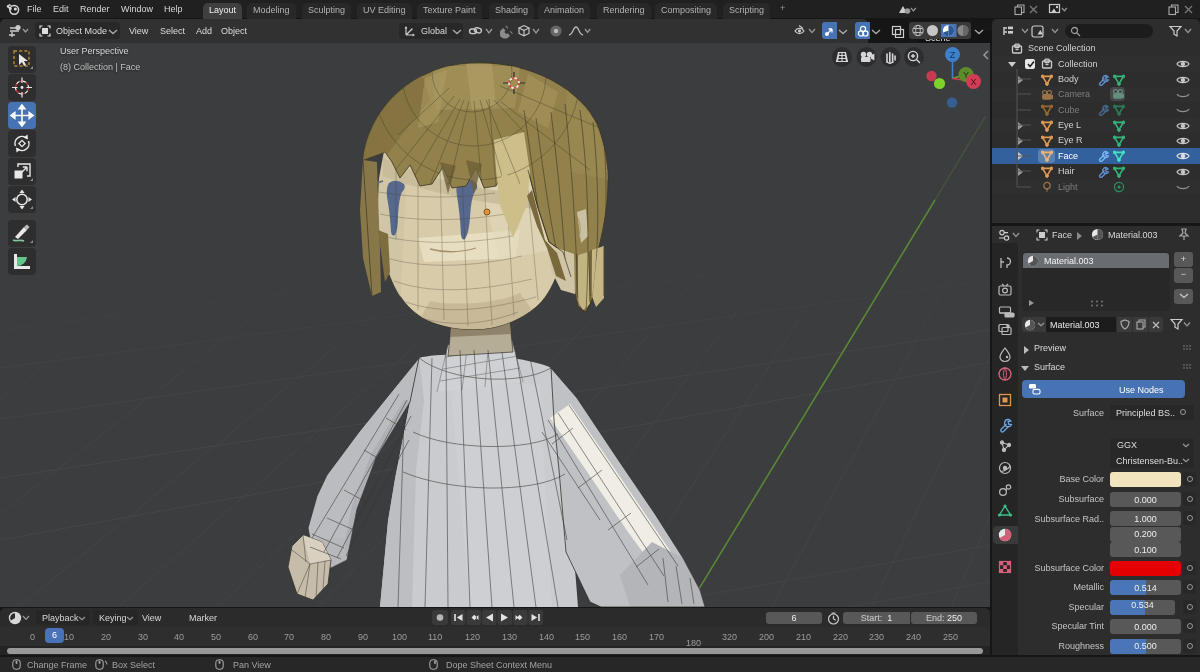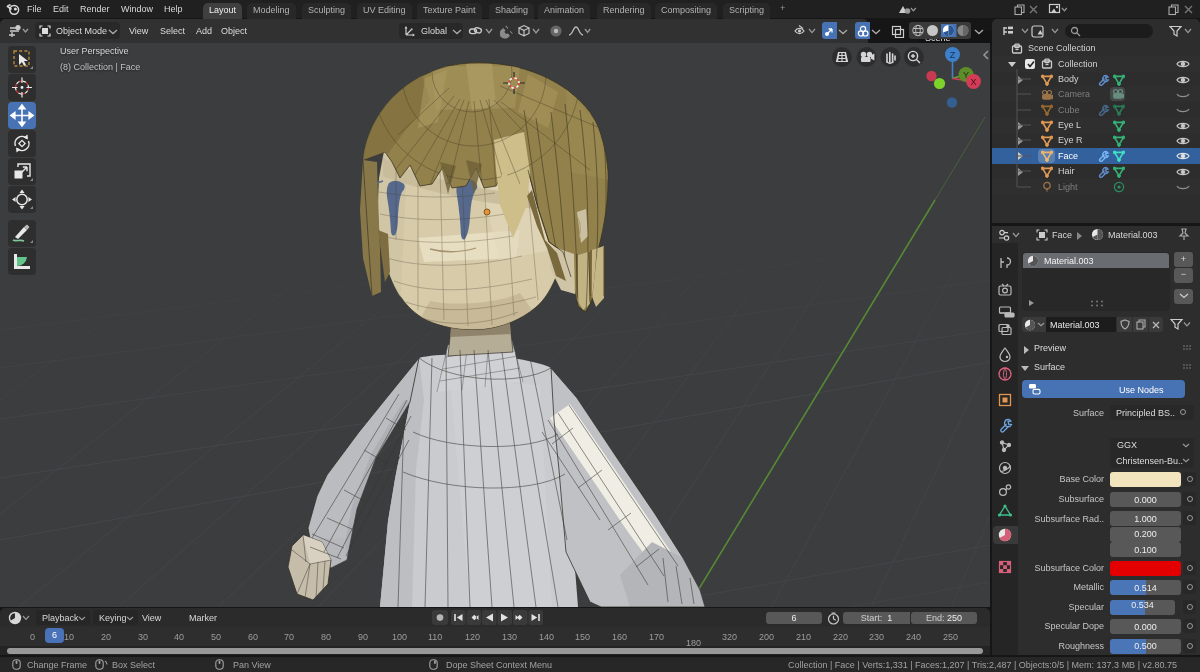--- a/index.html
+++ b/index.html
@@ -890,21 +890,21 @@
   <div class="field" style="left:118px;top:316px;width:71px;height:15px;padding-top:2.5px">0.100</div>
   <span class="plabel" style="top:337px">Subsurface Color</span>
   <div class="abs" style="left:118px;top:334.5px;width:71px;height:15px;background:#e40000;border-radius:3px"></div>
   <div class="odot" style="left:191px;top:334.5px"></div>
   <span class="plabel" style="top:356px">Metallic</span>
   <div class="field" style="left:118px;top:354px;width:71px;height:15px;padding-top:2.5px;background:linear-gradient(to right,#4a76b8 51.4%,#585858 51.4%)">0.514</div>
   <div class="odot" style="left:191px;top:354px"></div>
   <span class="plabel" style="top:376px">Specular</span>
   <div class="field" style="left:118px;top:373.5px;width:65px;height:15px;padding-top:0;background:linear-gradient(to right,#4a76b8 53.4%,#585858 53.4%)">0.534</div>
   <div class="odot" style="left:191px;top:373.5px"></div>
-  <span class="plabel" style="top:395px">Specular Dope</span>
+  <span class="plabel" style="top:395px">Specular Tint</span>
   <div class="field" style="left:118px;top:393px;width:71px;height:15px;padding-top:2.5px">0.000</div>
   <div class="odot" style="left:191px;top:393px"></div>
   <span class="plabel" style="top:415px">Roughness</span>
   <div class="field" style="left:118px;top:412.5px;width:71px;height:15px;padding-top:2.5px;background:linear-gradient(to right,#4a76b8 50%,#585858 50%)">0.500</div>
   <div class="odot" style="left:191px;top:412.5px"></div>
 </div>
 
 <div id="timeline" class="abs">
 
   <svg class="abs" style="left:8px;top:3px" width="24" height="14" viewBox="0 0 24 14">
@@ -1008,14 +1008,13 @@
   <svg class="abs" style="left:215px;top:2px" width="9" height="11" viewBox="0 0 9 11">
     <rect x="0.8" y="0.8" width="7.4" height="9.4" rx="3.2" fill="none" stroke="#a2a2a2" stroke-width="1.1"></rect>
     <rect x="3.6" y="1.5" width="1.8" height="3.4" rx="0.9" fill="#a2a2a2"></rect>
   </svg>
   <span class="abs" style="left:233px;top:3px">Pan View</span>
   <svg class="abs" style="left:429px;top:2px" width="9" height="11" viewBox="0 0 9 11">
     <rect x="0.8" y="0.8" width="7.4" height="9.4" rx="3.2" fill="none" stroke="#a2a2a2" stroke-width="1.1"></rect>
     <rect x="5" y="1.5" width="1.8" height="3.4" rx="0.9" fill="#a2a2a2"></rect>
   </svg>
   <span class="abs" style="left:446px;top:3px">Dope Sheet Context Menu</span>
-  <span class="abs" style="right:23px;top:3px">Collection | Face | Verts:1,331 | Faces:1,207 | Tris:2,487 | Objects:0/5 | Mem: 137.3 MB | v2.80.75</span>
 </div>
 
 </body></html>

